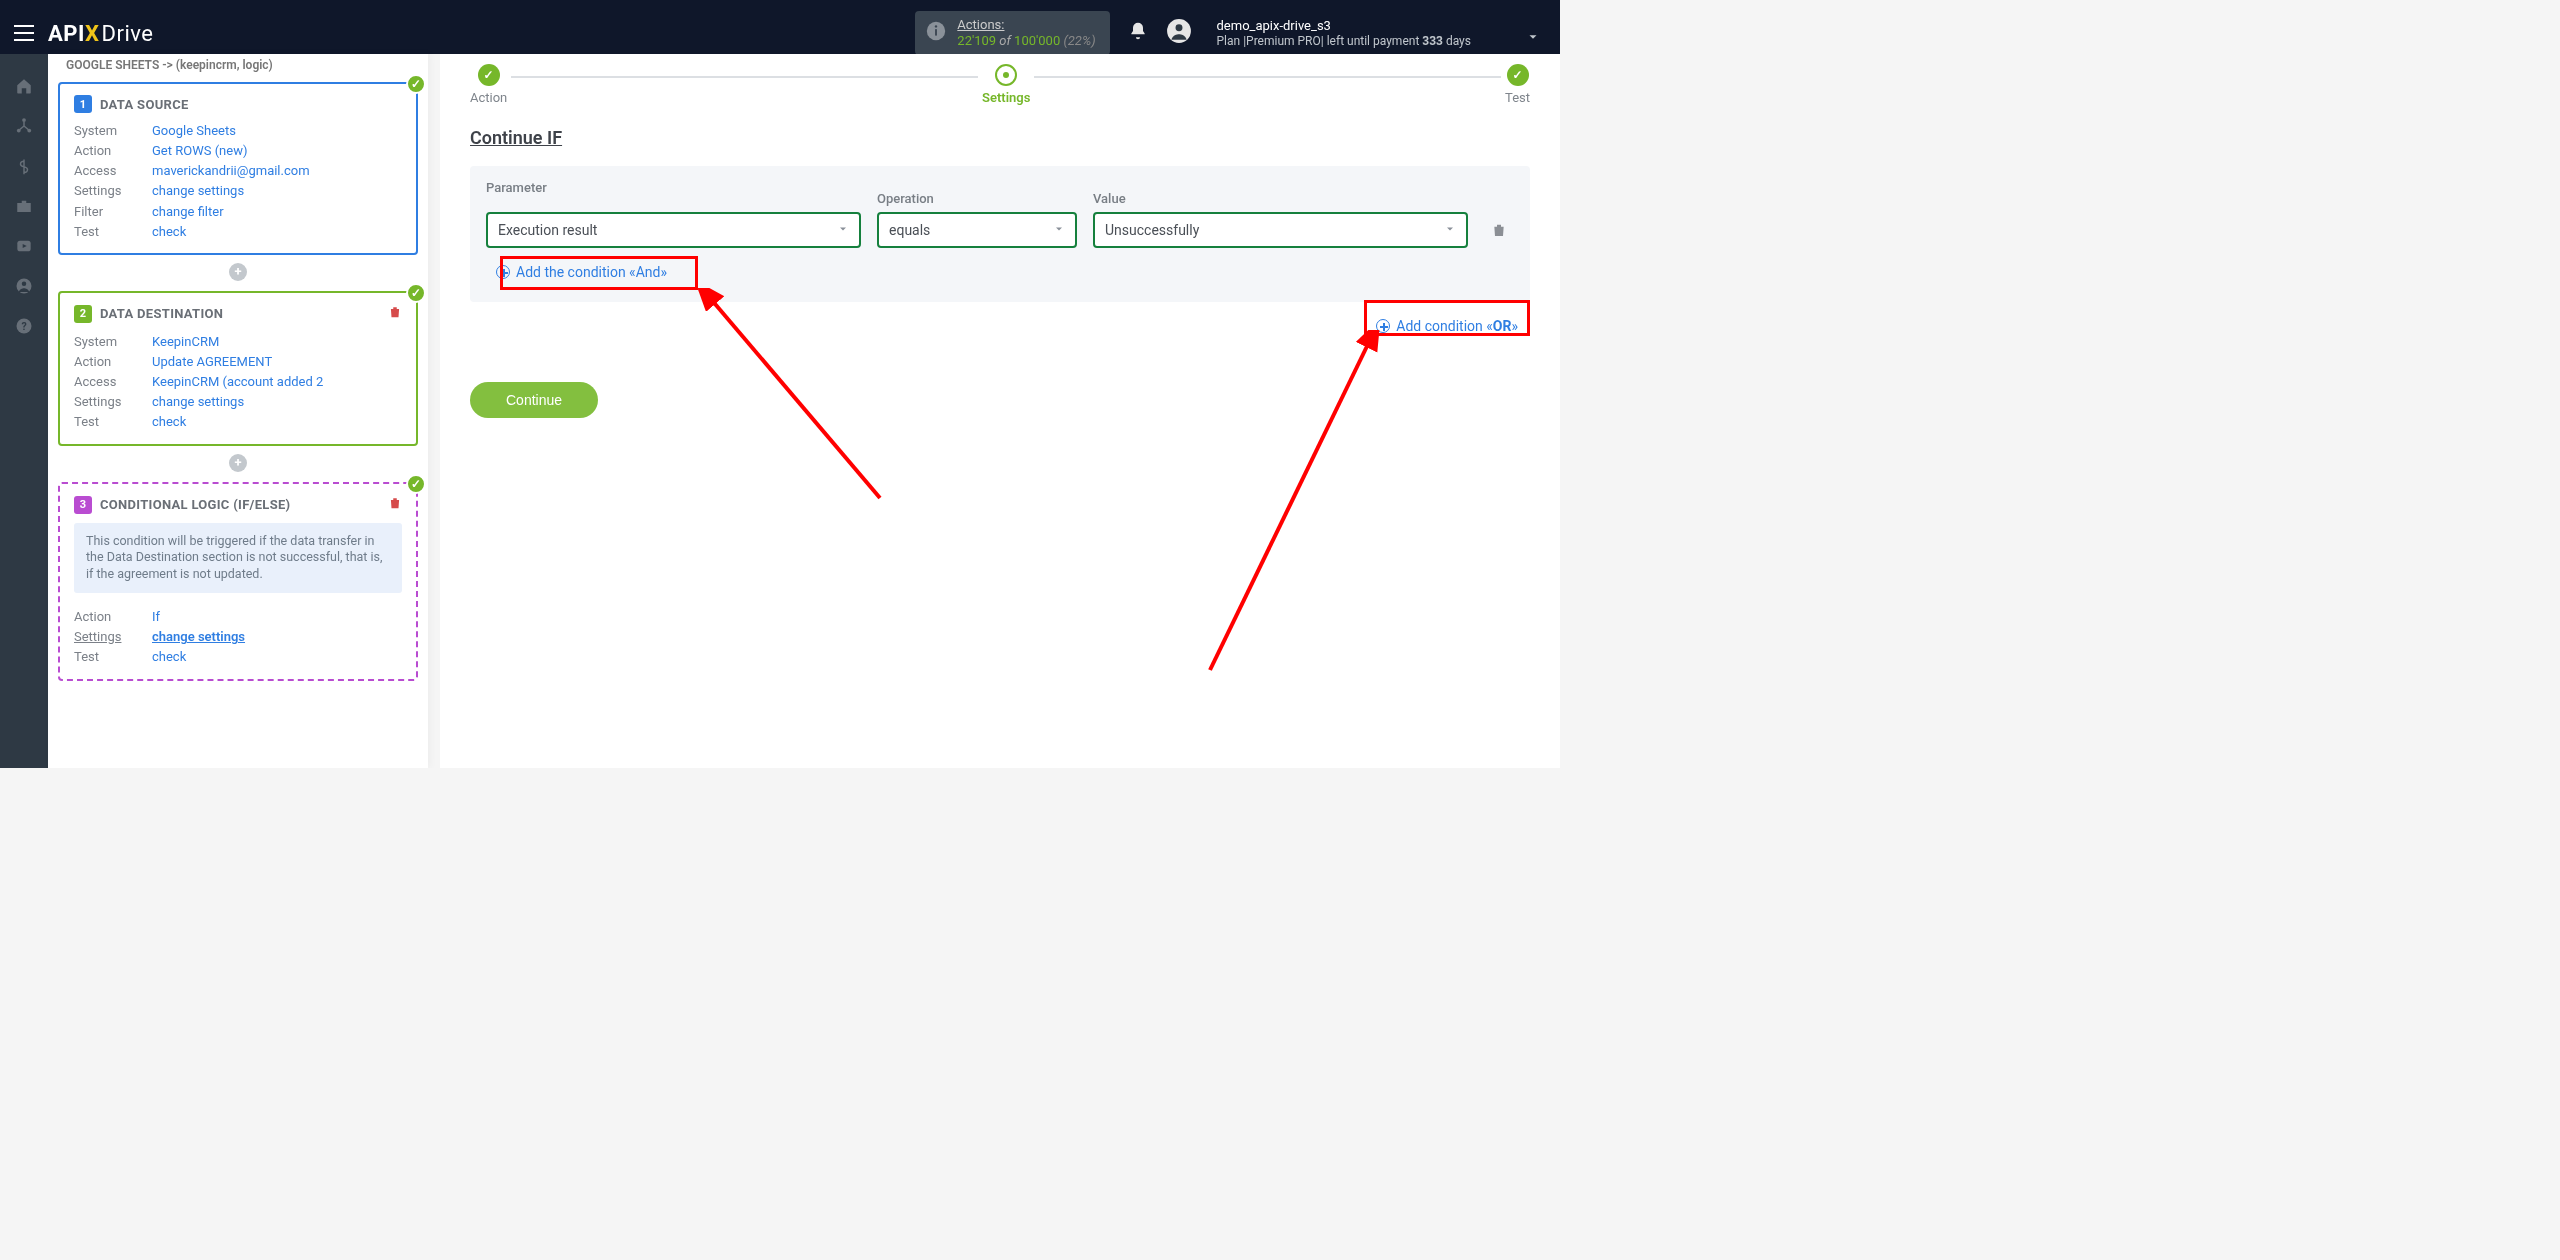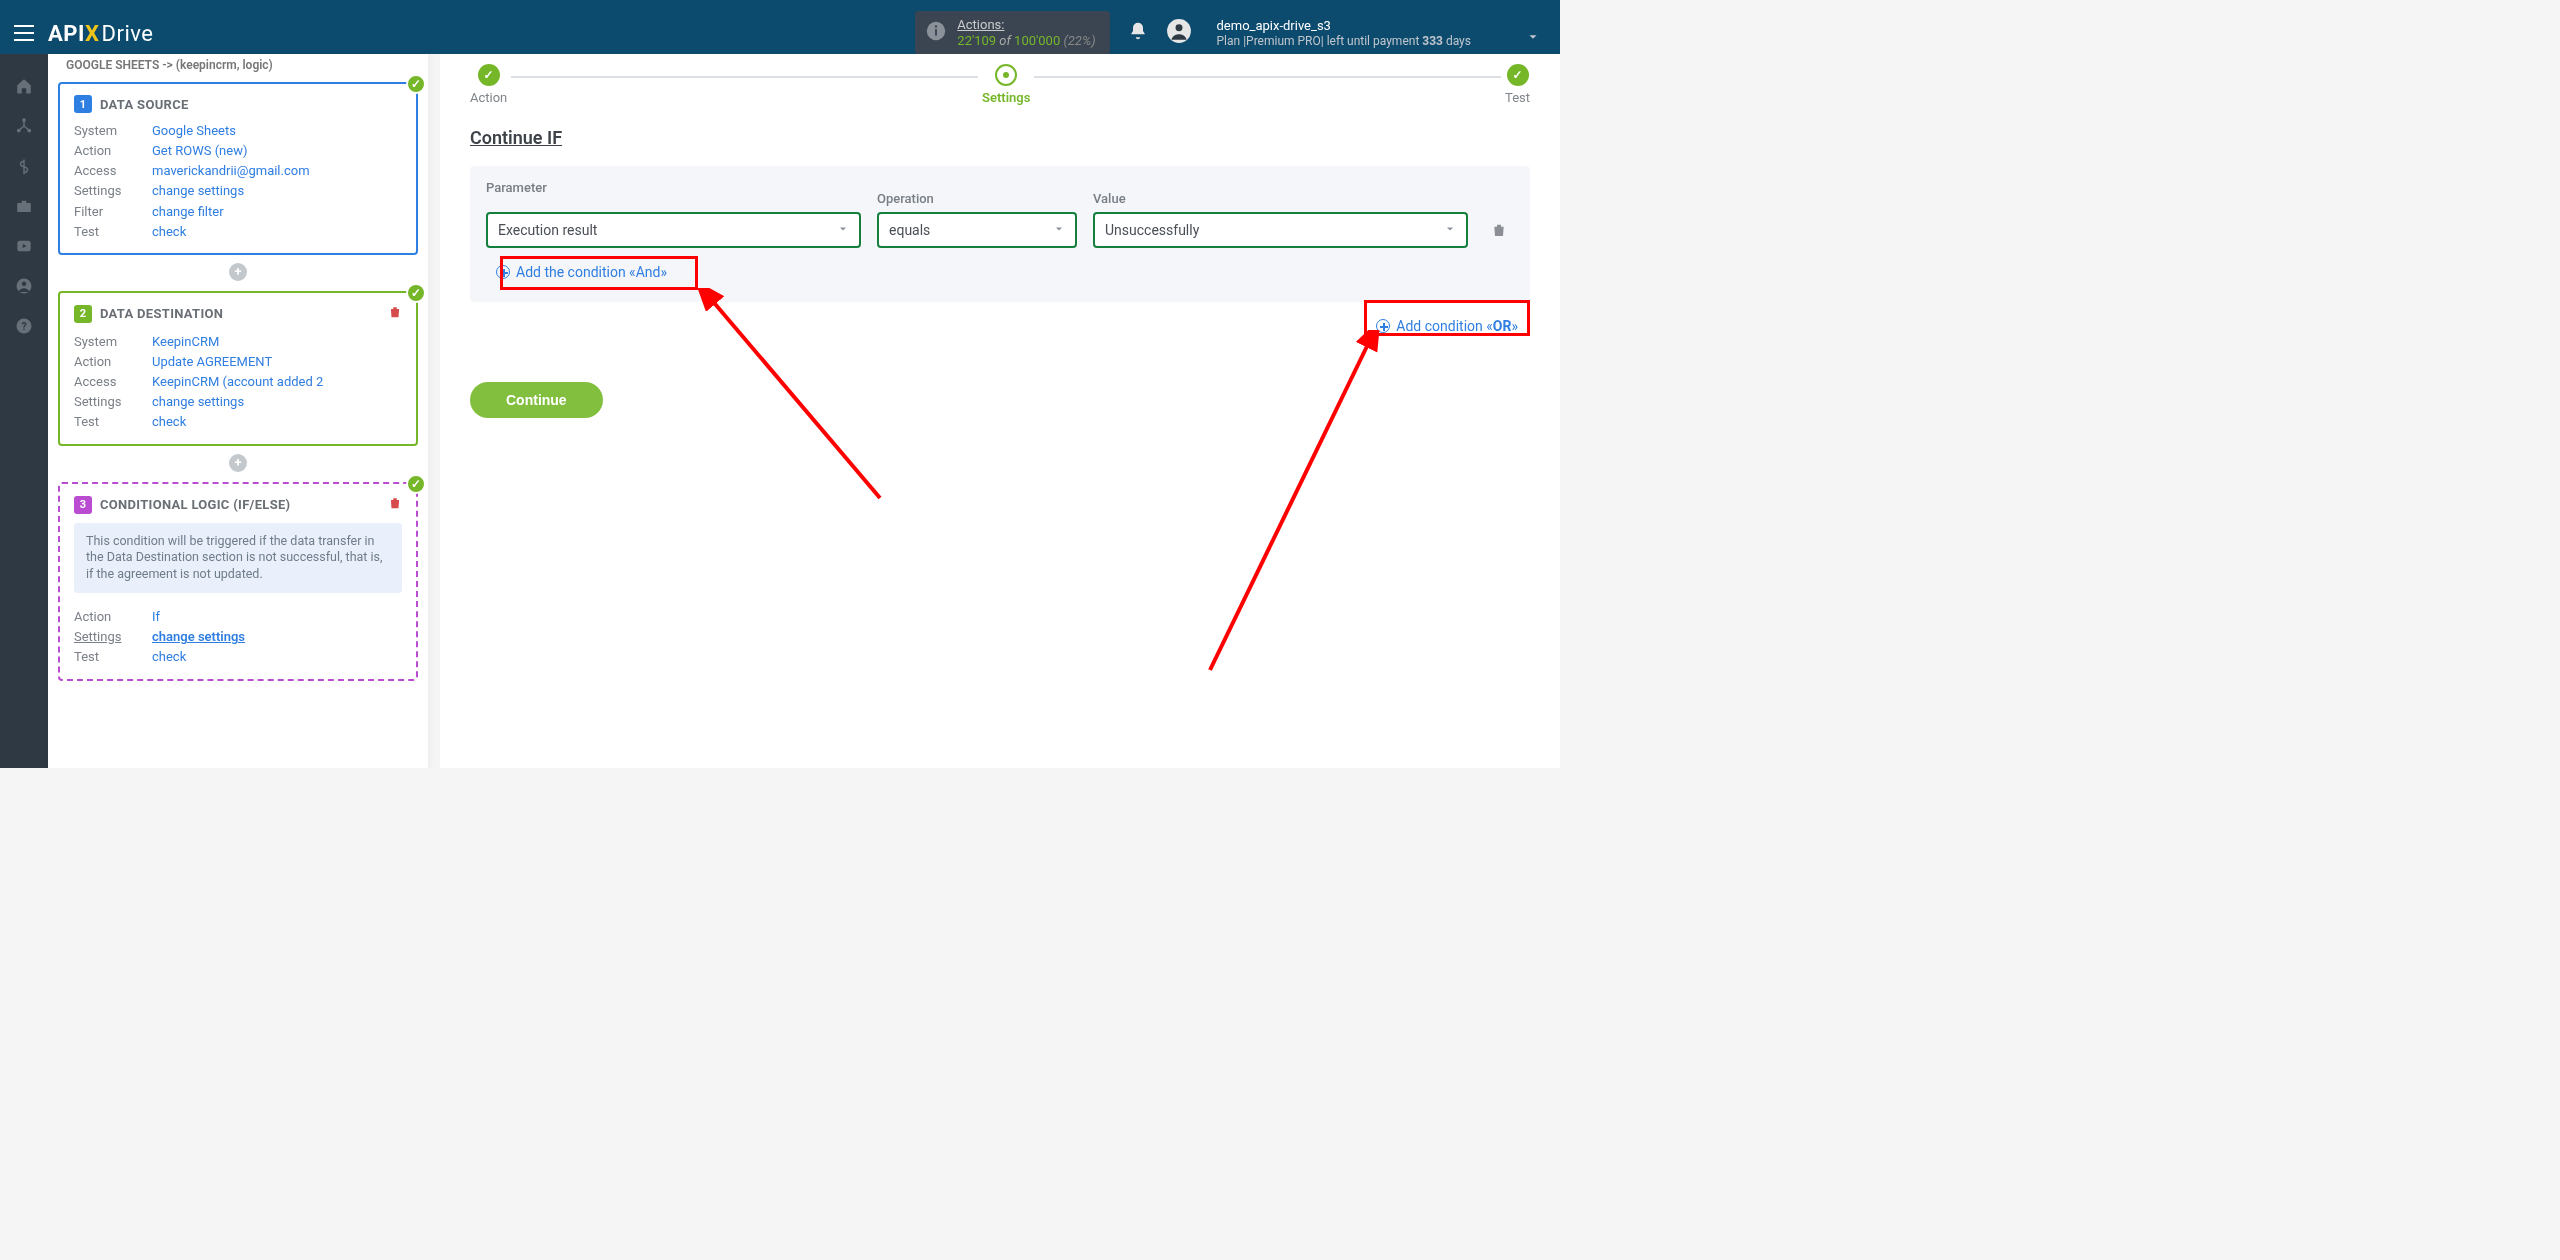--- a/index.html
+++ b/index.html
@@ -9,21 +9,21 @@
   color: #333;
   width: 1560px;
   height: 768px;
   overflow: hidden;
   position: relative;
 }
 
 
 .topbar {
   height: 66px;
-  background: #0c4a6e;
+  background: #0f172a;
   display: flex;
   align-items: center;
   color: #fff;
   position: relative;
 }
 .hamburger {
   width: 48px;
   display: flex;
   align-items: center;
   justify-content: center;
@@ -252,21 +252,21 @@
 .add-or .b { font-weight: 700; }
 
 .continue-btn {
   margin-top: 40px;
   background: #83bf3f;
   color: #fff;
   border: none;
   border-radius: 20px;
   padding: 10px 36px;
   font-size: 14px;
-  font-weight: 700;
+  font-weight: 400;
   cursor: pointer;
 }
 
 
 .ann-and {
   position: absolute;
   top: 256px; left: 500px;
   width: 198px; height: 34px;
   border: 3px solid #ff0000;
   pointer-events: none;

